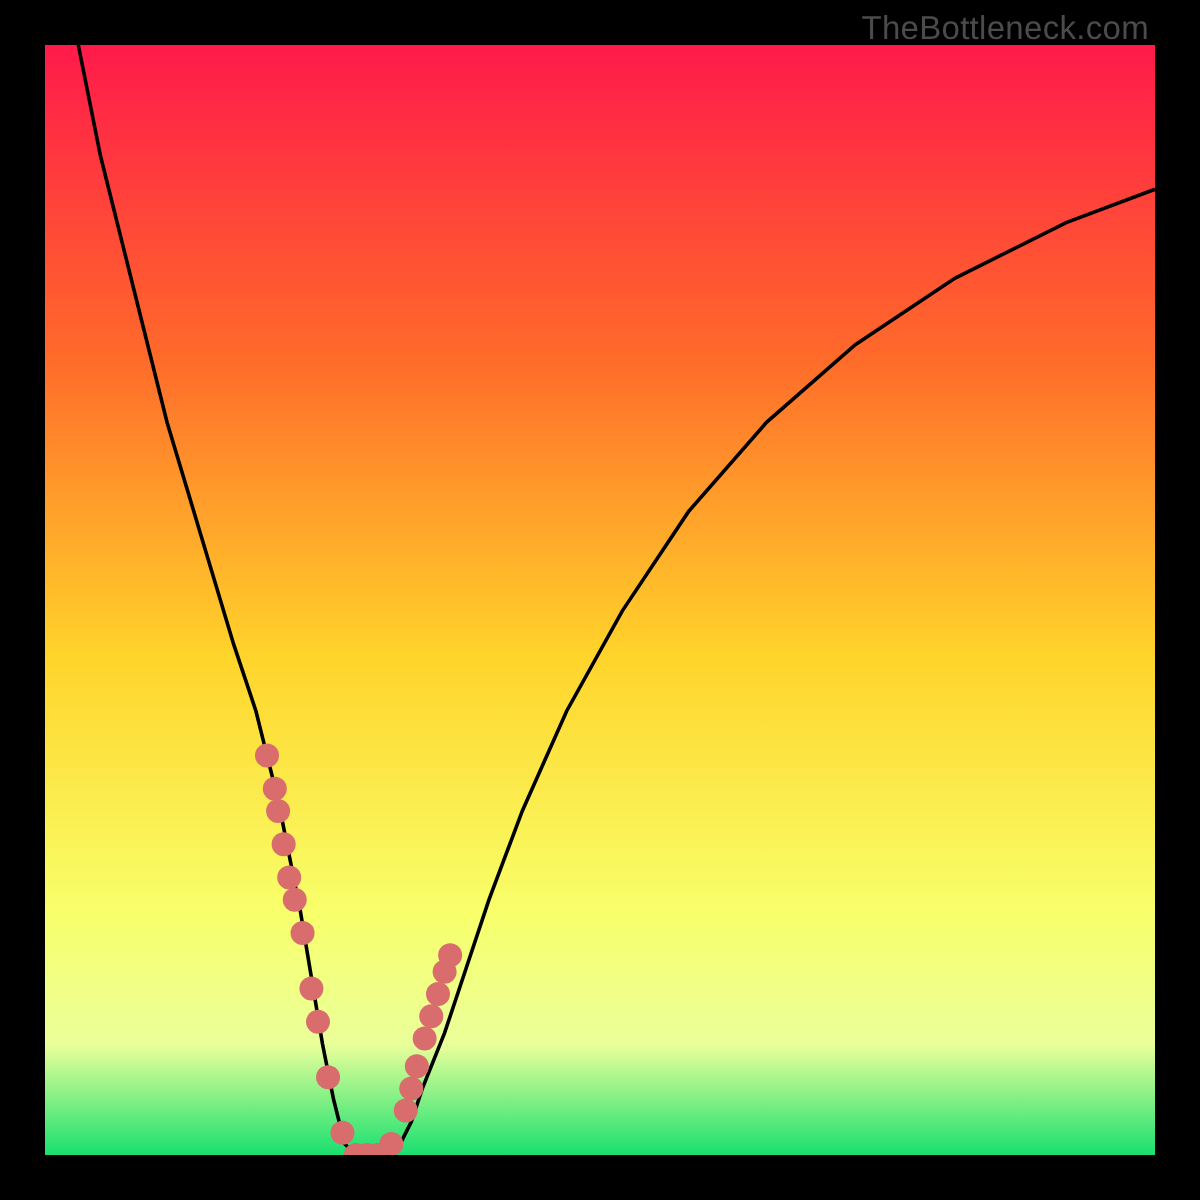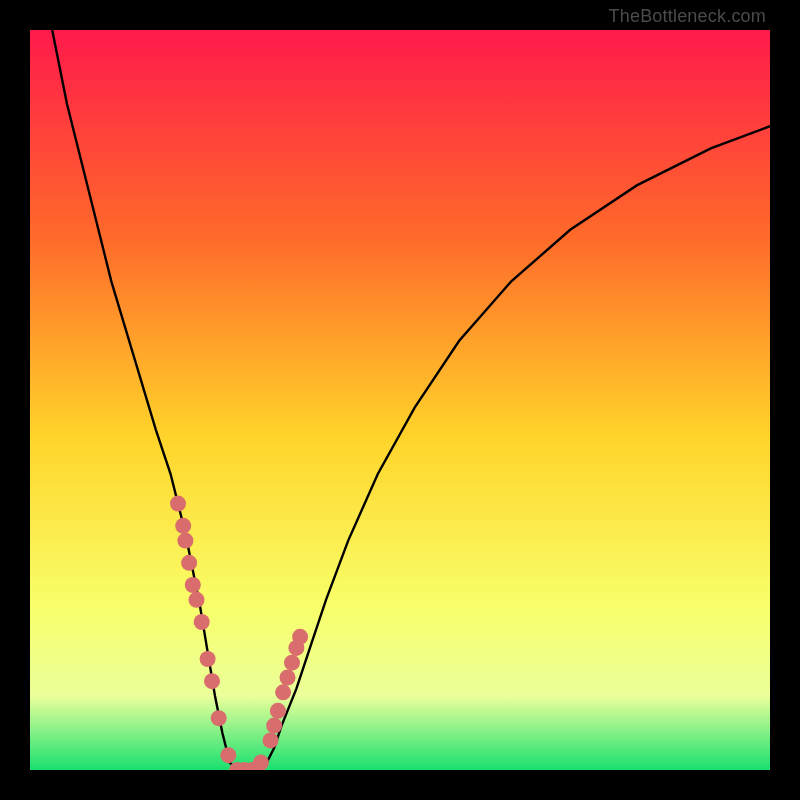--- a/index.html
+++ b/index.html
@@ -1,18 +1,18 @@
 <!DOCTYPE html>
 <html><head>
 <meta charset="utf-8">
 <style>
   html,body{margin:0;padding:0;width:800px;height:800px;background:#000;overflow:hidden;font-family:Arial,Helvetica,sans-serif}
   .frame{position:absolute;left:0;top:0;width:800px;height:800px;background:#000}
   .plot{position:absolute;left:30px;top:30px;width:740px;height:740px}
-  .watermark{position:absolute;right:34px;top:6px;color:#4b4b4b;font-size:18px;font-weight:500;letter-spacing:.2px}
+  .watermark{position:absolute;right:34px;top:6px;color:#4b4b4b;font-size:22px;font-weight:500;letter-spacing:.2px}
   svg{display:block}
 </style>
 </head>
 <body>
 
 <div class="frame">
   <div class="plot">
     <svg width="740" height="740" viewBox="0 0 740 740">
       <defs>
         <linearGradient id="bg" x1="0" y1="0" x2="0" y2="1">

